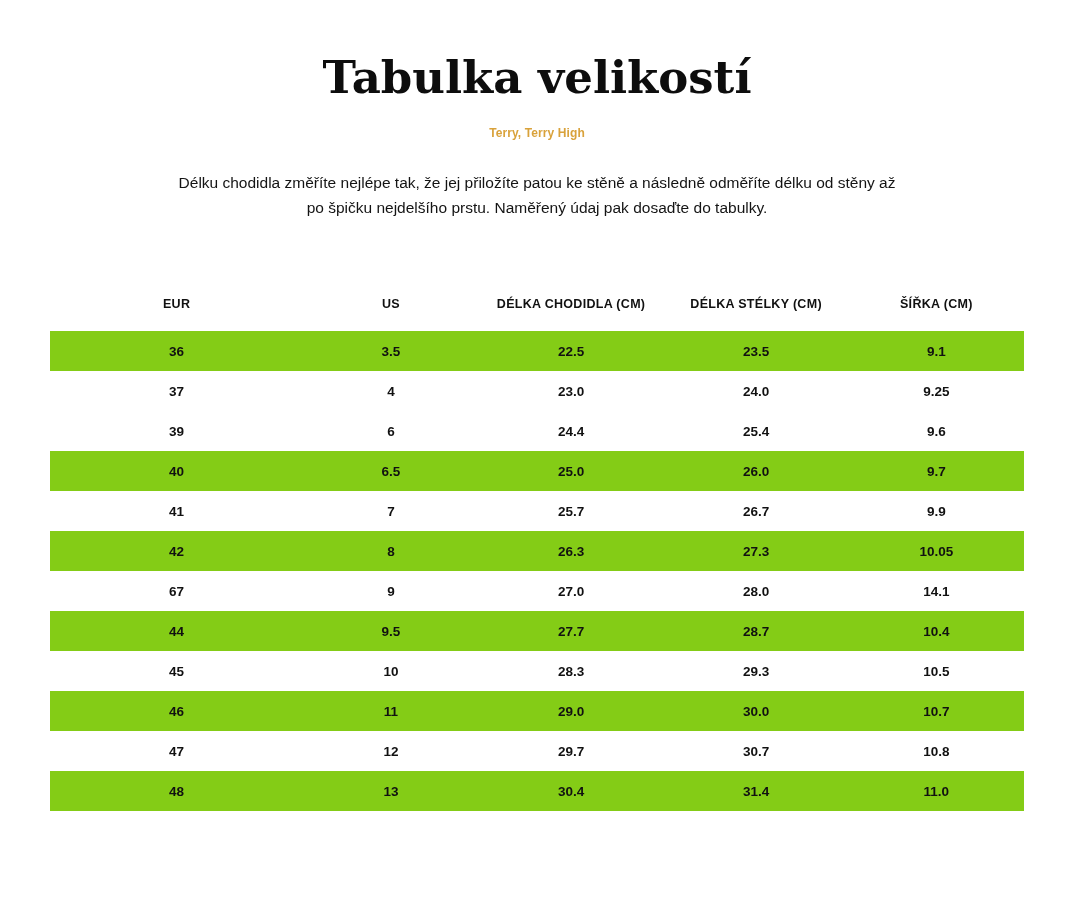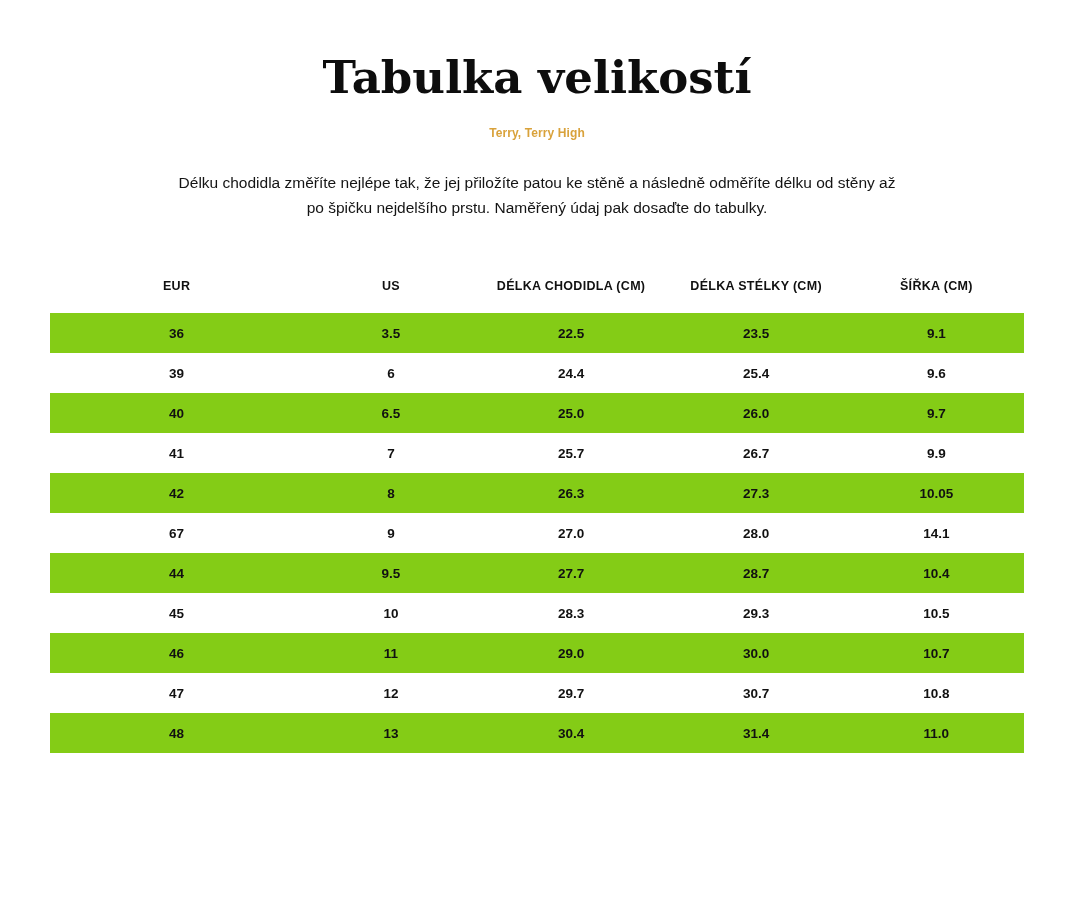--- a/index.html
+++ b/index.html
@@ -49,21 +49,21 @@
   .intro {
     margin-top: 30px;
     width: 720px;
     text-align: center;
     font-size: 15.5px;
     line-height: 1.62;
     color: #141414;
   }
 
   .table-wrap {
-    margin-top: 44px;
+    margin-top: 62px;
     width: 974px;
   }
 
   table.size-table {
     width: 100%;
     border-collapse: collapse;
     table-layout: fixed;
   }
 
   table.size-table thead th {
@@ -130,20 +130,27 @@
       </thead>
       <tbody>
         <tr class="odd">
           <td>36</td>
           <td>3.5</td>
           <td>22.5</td>
           <td>23.5</td>
           <td>9.1</td>
         </tr>
         <tr class="even">
+          <td>37</td>
+          <td>4</td>
+          <td>23.0</td>
+          <td>24.0</td>
+          <td>9.25</td>
+        </tr>
+        <tr class="even">
           <td>39</td>
           <td>6</td>
           <td>24.4</td>
           <td>25.4</td>
           <td>9.6</td>
         </tr>
         <tr class="odd">
           <td>40</td>
           <td>6.5</td>
           <td>25.0</td>

